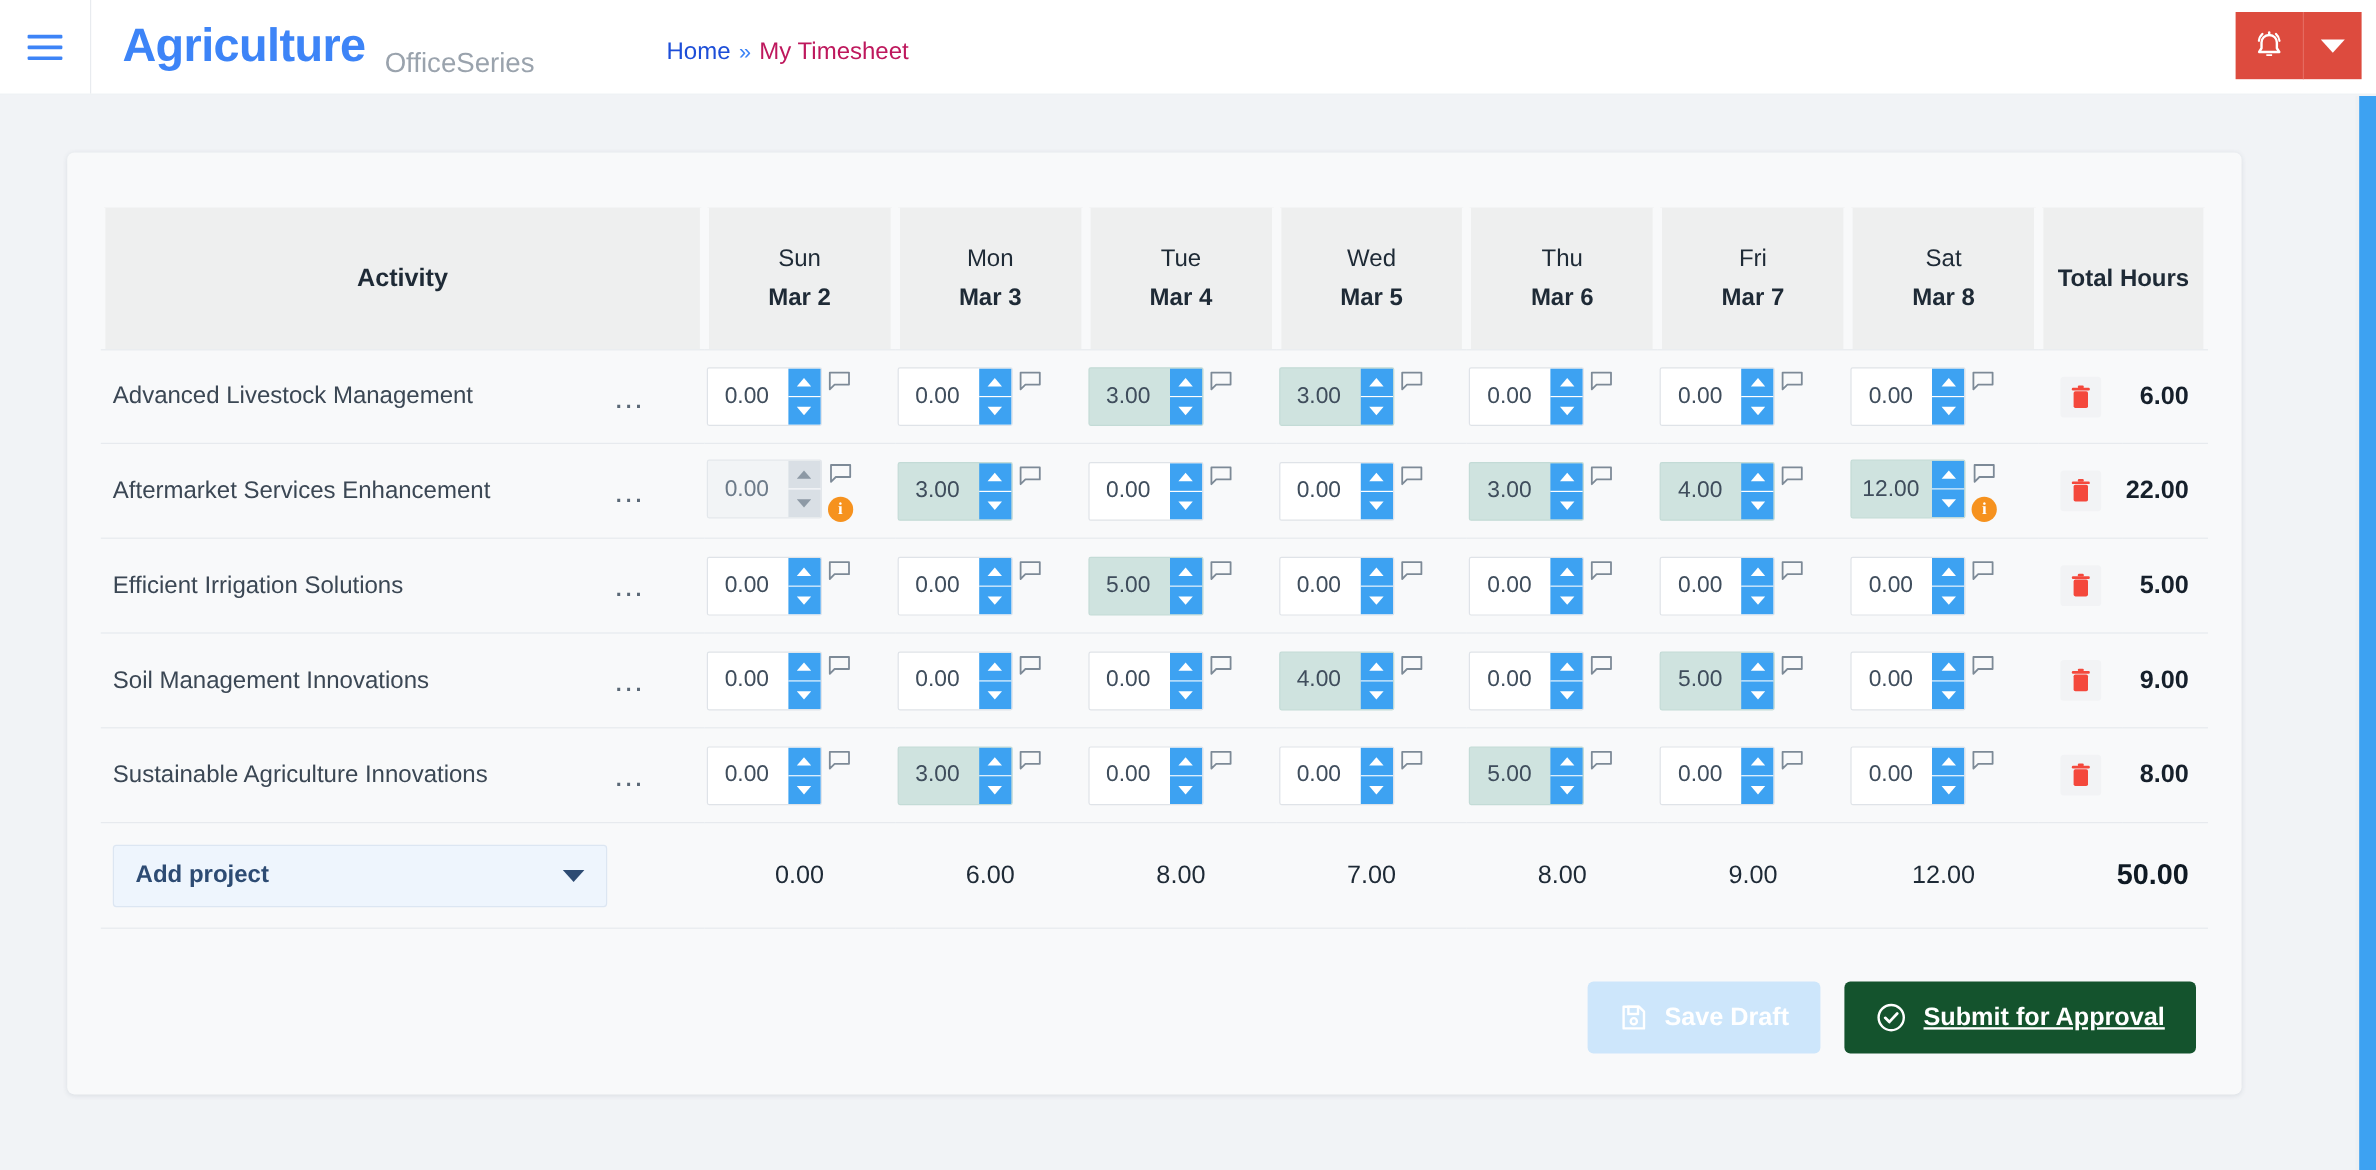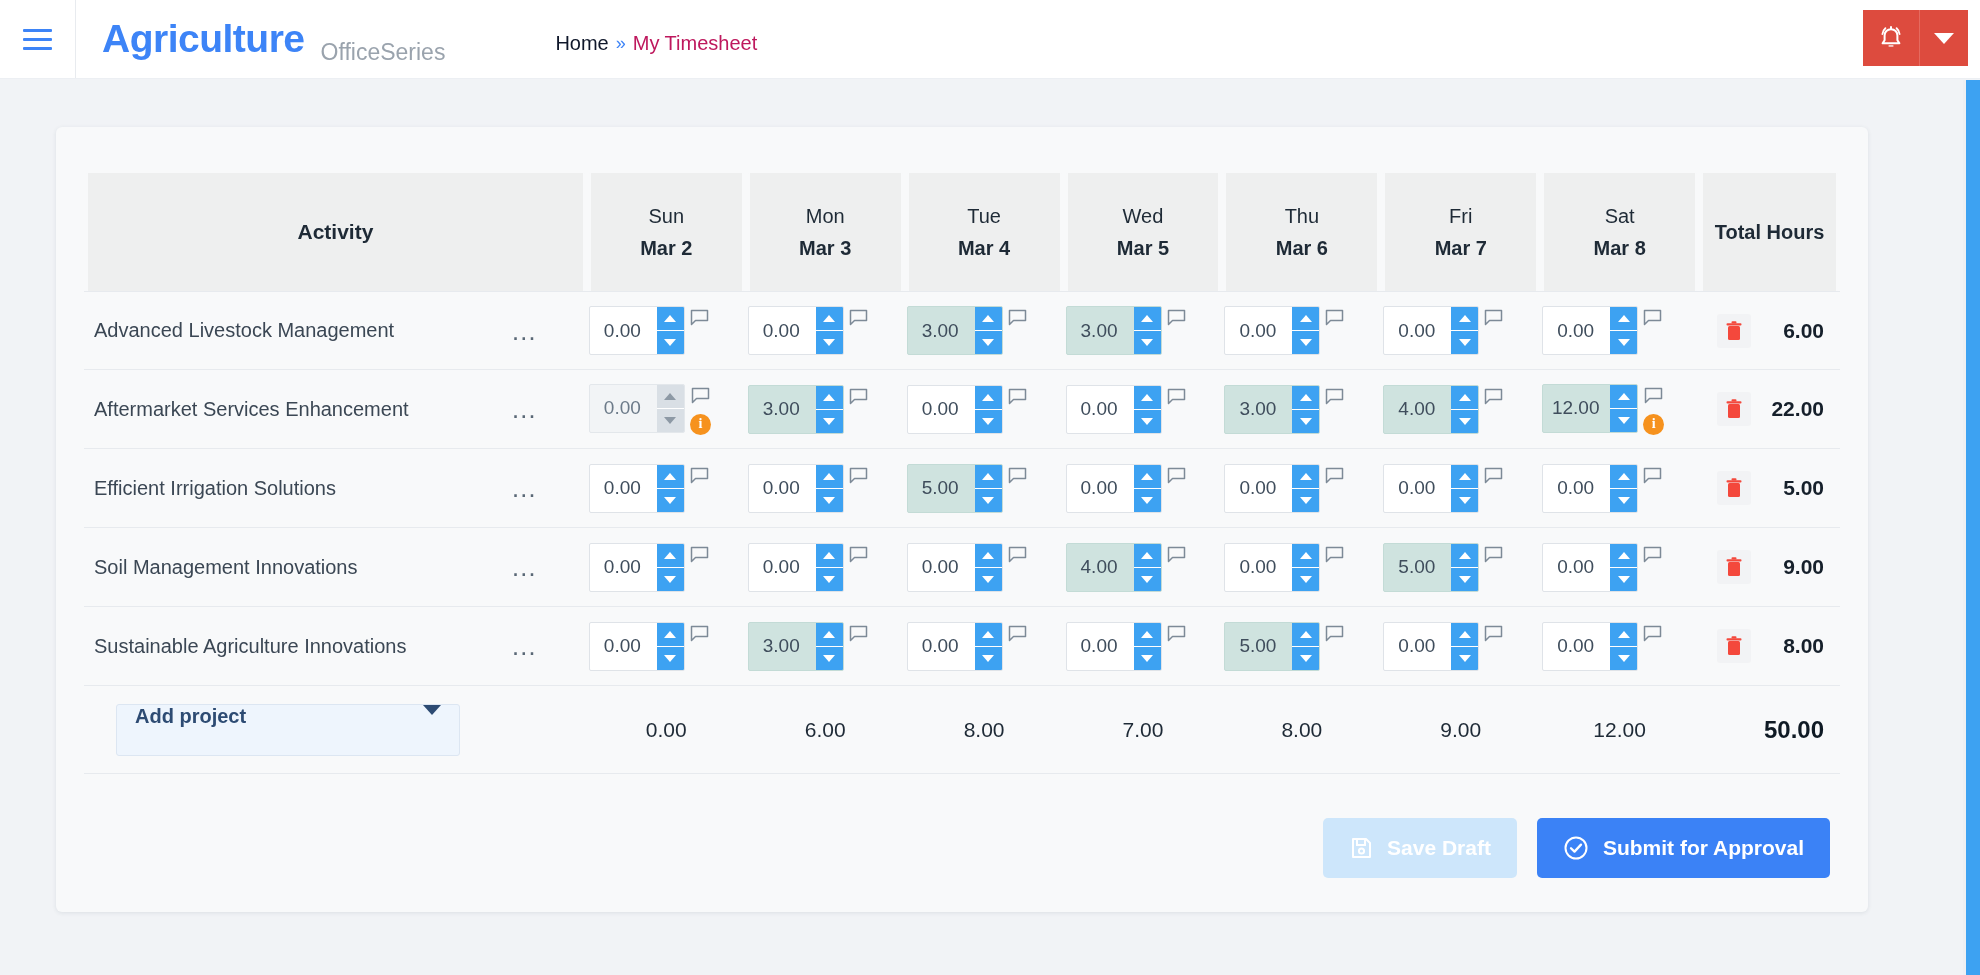--- a/index.html
+++ b/index.html
@@ -62,21 +62,21 @@
   }
 
   .breadcrumb {
     display: flex;
     align-items: center;
     margin-left: 110px;
     gap: 7px;
     font-size: 20px;
     padding-top: 8px;
   }
-  .crumb-link { color: #0f172a; }
+  .crumb-link { color: #1d4ed8; }
   .crumb-sep { color: #3d84f7; font-size: 18px; }
   .crumb-current { color: #be185d; }
 
   .topbar-right {
     position: absolute;
     right: 12px;
     top: 10px;
     display: flex;
     height: 56px;
   }
@@ -264,29 +264,29 @@
   }
 
   
   tr.totals-row td {
     height: 88px;
     vertical-align: middle;
     border-bottom: 1px solid #e7eaee;
   }
   .addproj-cell { padding-left: 10px; }
   .add-project {
-    width: 344px;
+    width: 412px;
     height: 52px;
     background: #eef5fd;
     border: 1px solid #dce6f2;
     border-radius: 3px;
     display: flex;
+    align-items: center;
     justify-content: space-between;
     padding: 0 18px;
-    margin-left: 22px;
   }
   .add-project-label {
     font-size: 20px;
     font-weight: bold;
     color: #2d4b73;
   }
   .add-caret {
     width: 0; height: 0;
     border-left: 9px solid transparent;
     border-right: 9px solid transparent;
@@ -321,22 +321,23 @@
     gap: 14px;
     padding: 0 26px;
     font-size: 21px;
     font-weight: bold;
   }
   .btn-save {
     background: #cde6fb;
     color: #ffffff;
   }
   .btn-submit {
-    background: #3b82f6;
+    background: #14532d;
     color: #ffffff;
+    text-decoration: underline;
   }
 
   
   .scrollbar-track {
     position: absolute;
     top: 80px;
     right: 0;
     width: 17px;
     height: 895px;
     background: #eef0f3;

